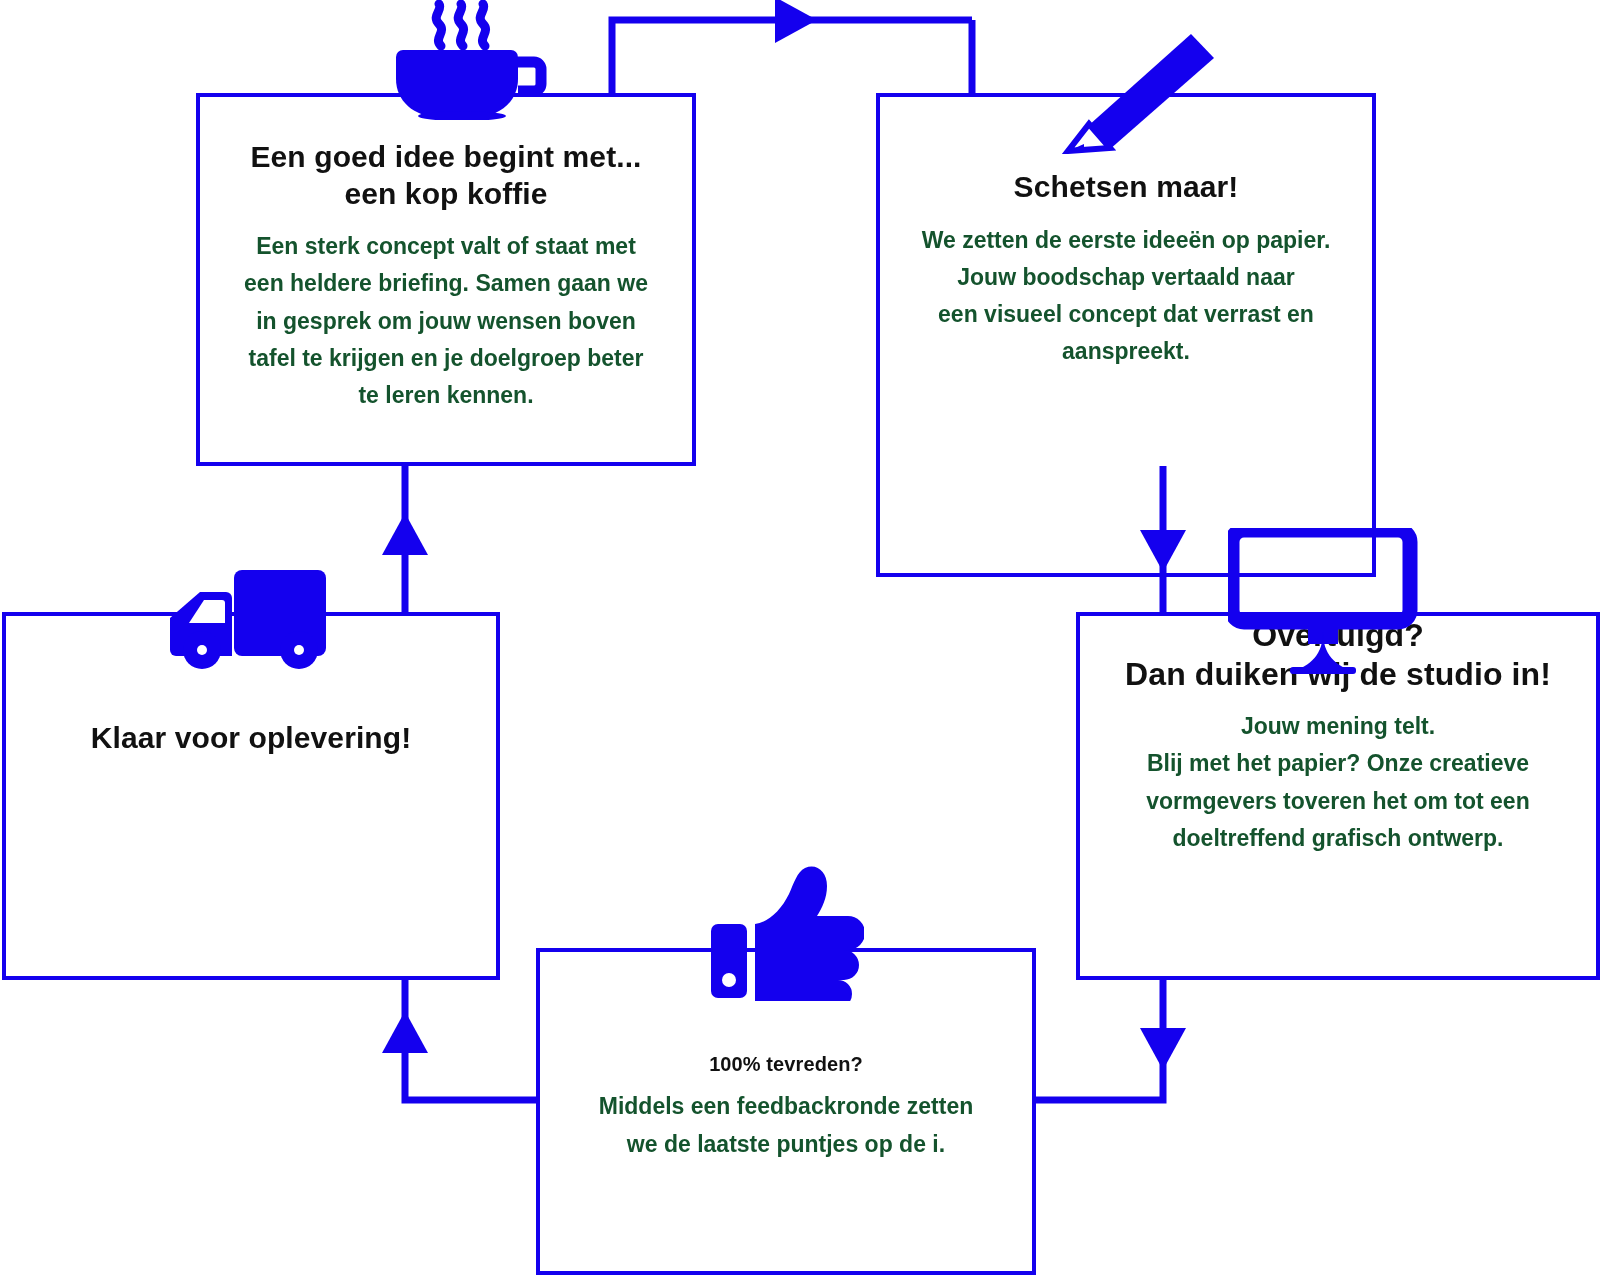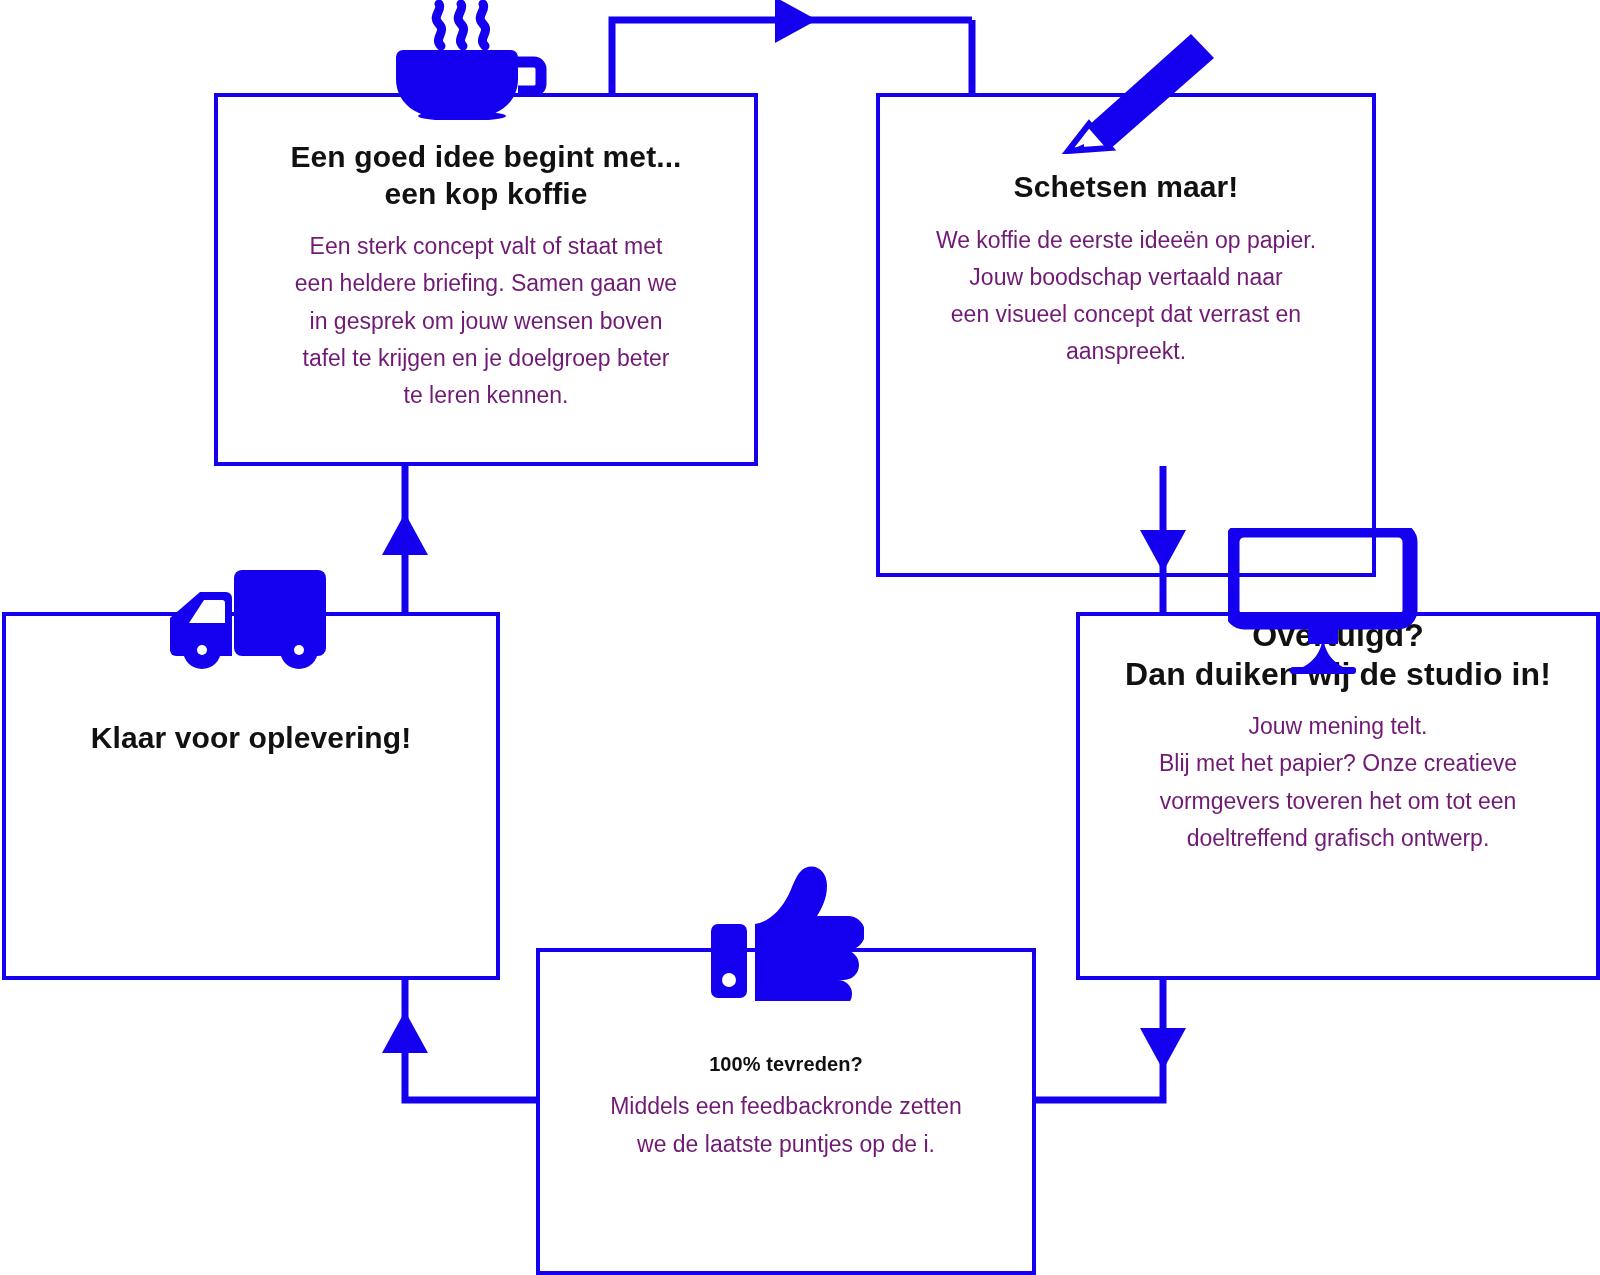--- a/index.html
+++ b/index.html
@@ -24,27 +24,27 @@
     text-align:center;
   }
   .node .title{
     font-weight:bold;
     color:#111111;
     letter-spacing:0.1px;
     line-height:1.22;
     white-space:pre-line;
   }
   .node .body{
-    color:#701a75;
+    color:#14532d;
     line-height:1.62;
     white-space:pre-line;
-    font-weight:400;
+    font-weight:700;
   }
   
-  #node-koffie{left:214px;  top:93px;  width:544px;  height:373px;}
+  #node-koffie{left:196px;  top:93px;  width:500px;  height:373px;}
   #node-koffie .title{font-size:30px; margin-top:42px;}
   #node-koffie .body {font-size:23px; margin-top:16px;}
 
   #node-schets{left:876px;  top:93px;  width:500px;  height:484px;}
   #node-schets .title{font-size:30px; margin-top:72px;}
   #node-schets .body {font-size:23px; margin-top:16px;}
 
   #node-studio{left:1076px; top:612px; width:524px; height:368px;}
   #node-studio .title{font-size:32px; }
   #node-studio .body {font-size:23px; margin-top:14px;}
@@ -104,21 +104,21 @@
 een kop koffie</div>
     <div class="body">Een sterk concept valt of staat met
 een heldere briefing. Samen gaan we
 in gesprek om jouw wensen boven
 tafel te krijgen en je doelgroep beter
 te leren kennen.</div>
   </div>
 
   <div class="node" id="node-schets">
     <div class="title">Schetsen maar!</div>
-    <div class="body">We koffie de eerste ideeën op papier.
+    <div class="body">We zetten de eerste ideeën op papier.
 Jouw boodschap vertaald naar
 een visueel concept dat verrast en
 aanspreekt.</div>
   </div>
 
   <div class="node" id="node-studio">
     <div class="title">Overtuigd?
 Dan duiken wij de studio in!</div>
     <div class="body">Jouw mening telt.
 Blij met het papier? Onze creatieve

